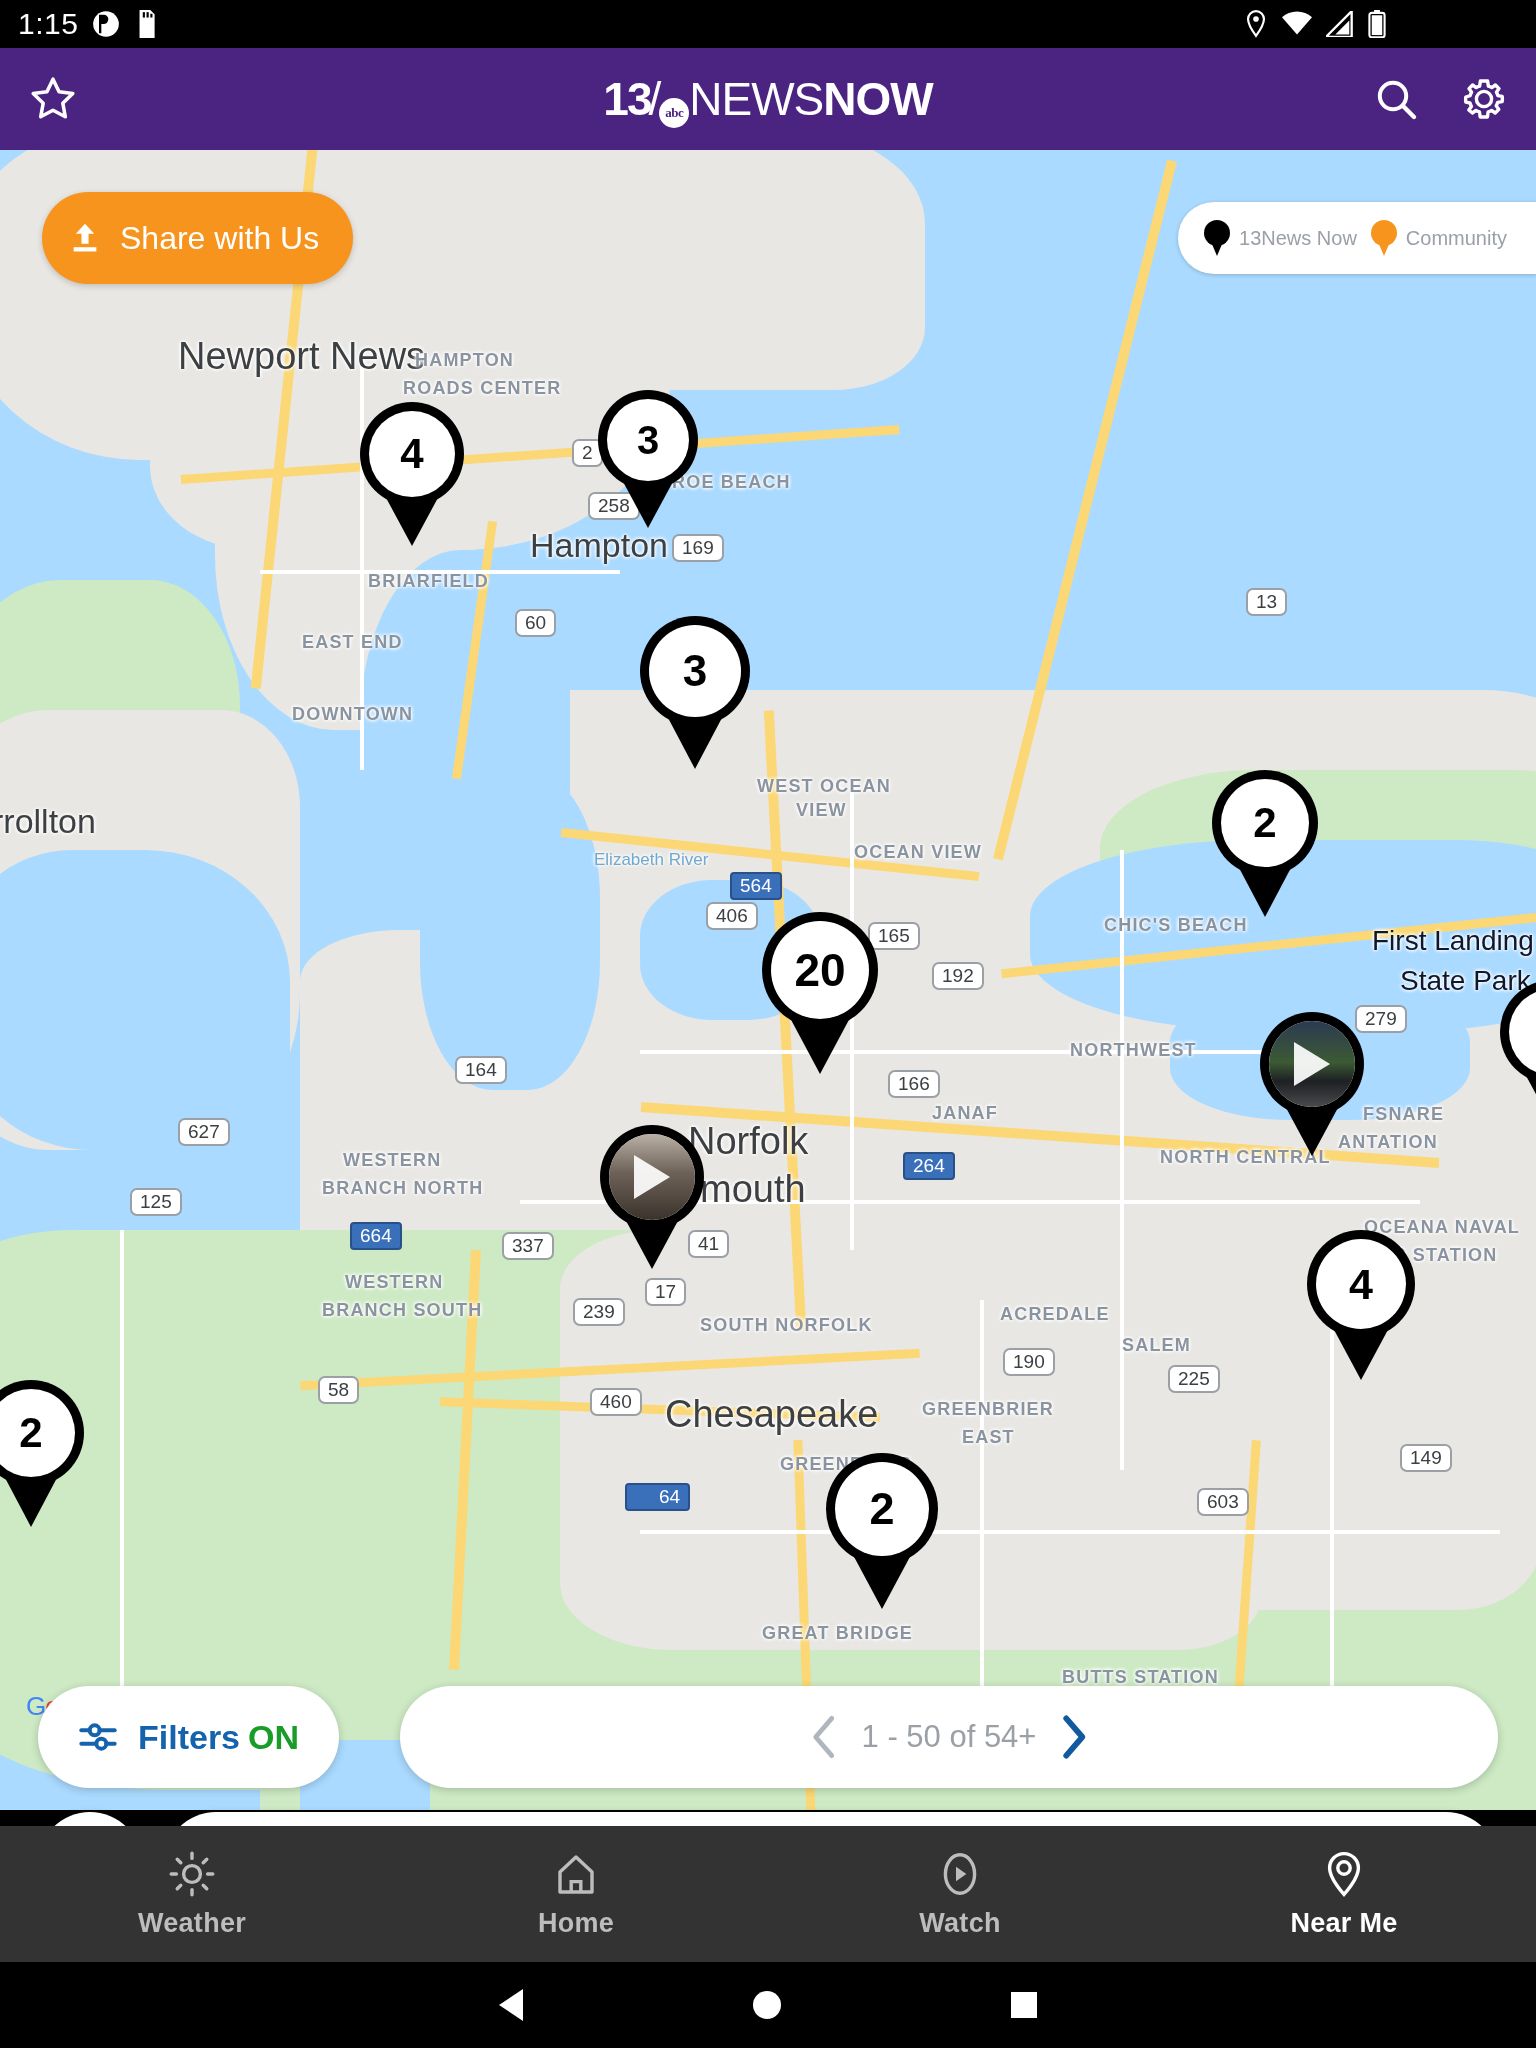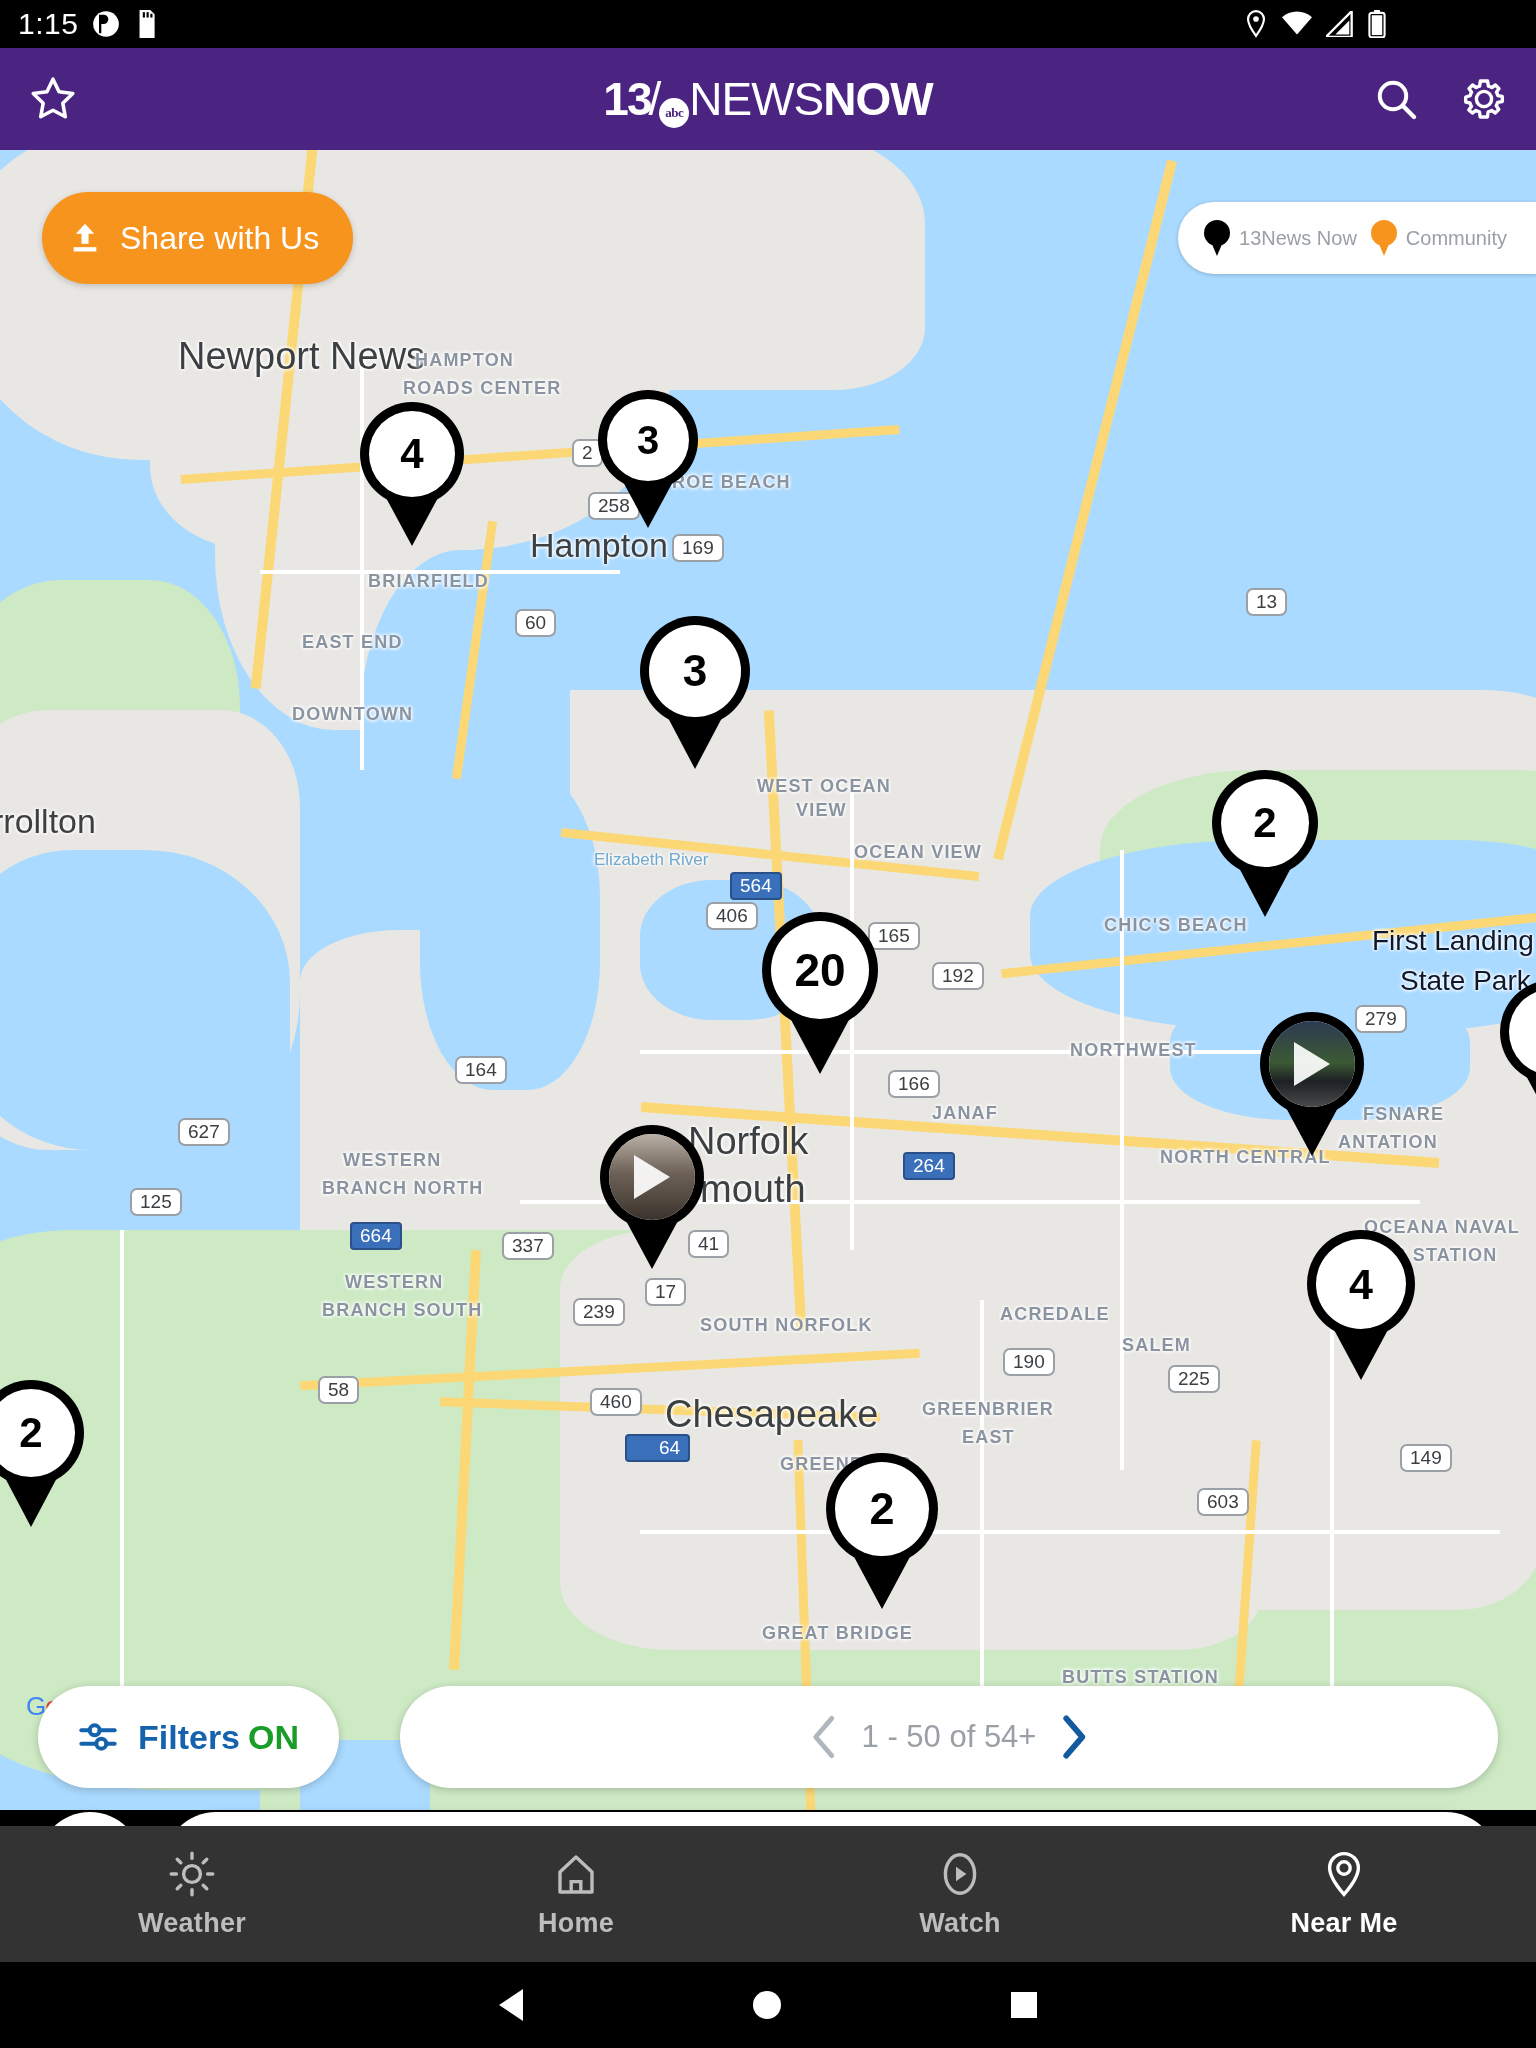--- a/index.html
+++ b/index.html
@@ -397,21 +397,21 @@
         <div class="shield" style="left: 130px; top: 1038px;">125</div>
         <div class="shield i" style="left: 350px; top: 1072px;">664</div>
         <div class="shield" style="left: 502px; top: 1082px;">337</div>
         <div class="shield" style="left: 688px; top: 1080px;">41</div>
         <div class="shield" style="left: 645px; top: 1128px;">17</div>
         <div class="shield" style="left: 573px; top: 1148px;">239</div>
         <div class="shield" style="left: 1003px; top: 1198px;">190</div>
         <div class="shield" style="left: 1168px; top: 1215px;">225</div>
         <div class="shield" style="left: 318px; top: 1226px;">58</div>
         <div class="shield" style="left: 590px; top: 1238px;">460</div>
-        <div class="shield i" style="left: 625px; top: 1284px; padding-left: 32px;">64</div>
+        <div class="shield i" style="left: 625px; top: 1333px; padding-left: 32px;">64</div>
         <div class="shield" style="left: 1400px; top: 1294px;">149</div>
         <div class="shield" style="left: 1197px; top: 1338px;">603</div>
       </div>
 
     <div>
         <div class="pin" style="left: 360px; top: 252px; --d: 104px; --fs: 42px;">
           <div class="tail"></div>
           <div class="head">
             <div class="inner">
               <span>4</span>

